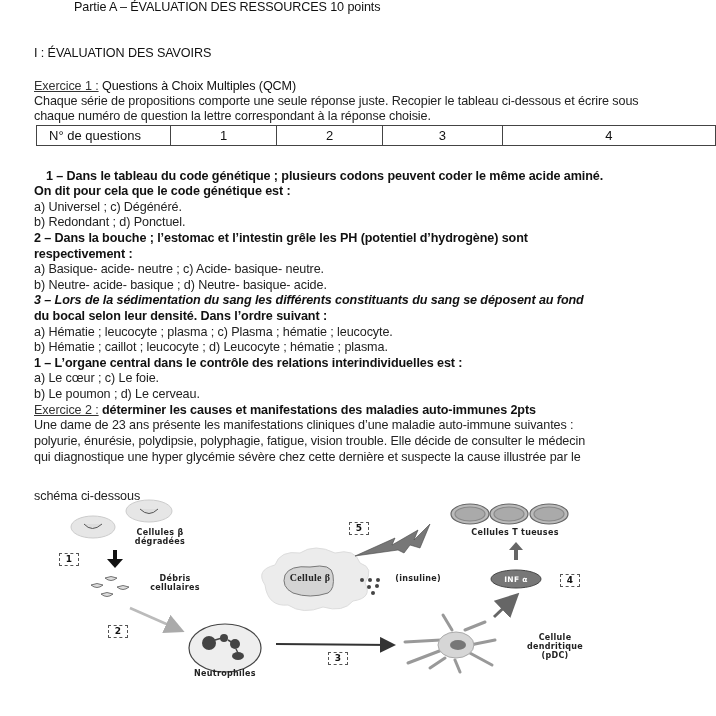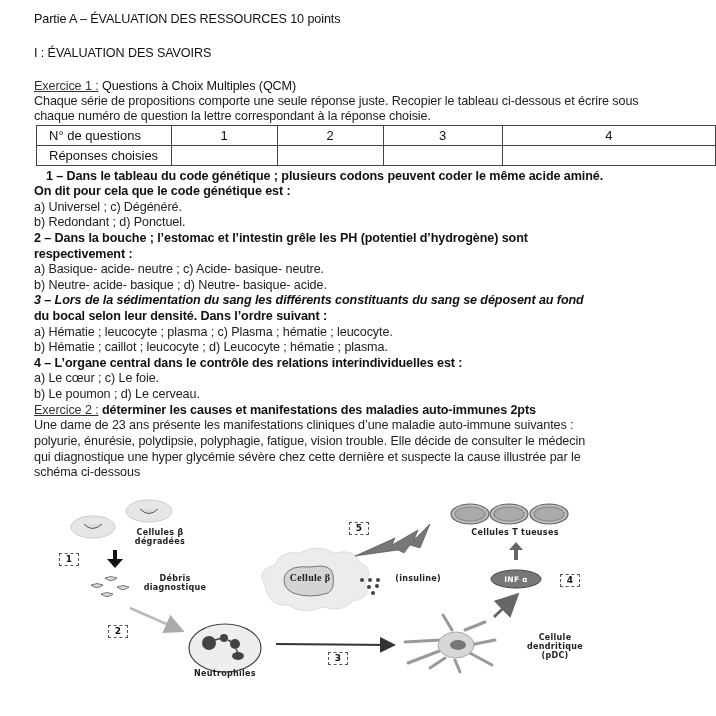--- a/index.html
+++ b/index.html
@@ -16,74 +16,67 @@
   .diagram { position: absolute; left: 0; top: 490px; width: 716px; height: 226px; }
   .dlabel { position: absolute; font-family: "DejaVu Sans", sans-serif; font-weight: bold;
             font-size: 8px; color: #222; text-align: center; line-height: 9px; letter-spacing: 0.3px; }
   .numbox { position: absolute; border: 1px dashed #555; font-family: "DejaVu Sans", sans-serif;
             font-size: 9px; font-weight: bold; width: 18px; height: 11px; line-height: 11px;
             text-align: center; background: #fff; }
 </style>
 </head>
 <body>
 
-<div class="line" style="top:12px;">Partie A – ÉVALUATION DES RESSOURCES 10 points</div>
+<div class="line" style="top:0;margin-left:40px;">Partie A – ÉVALUATION DES RESSOURCES 10 points</div>
 <div class="line" style="top:46px;">I : ÉVALUATION DES SAVOIRS</div>
 
 <div class="line" style="top:79px;">
   <span class="u">Exercice 1 :</span><span> Questions à Choix Multiples (QCM)</span>
 </div>
 <div class="line light" style="top:94px;">Chaque série de propositions comporte une seule réponse juste. Recopier le tableau ci-dessous et écrire sous</div>
 <div class="line light" style="top:109px;">chaque numéro de question la lettre correspondant à la réponse choisie.</div>
 
 <table class="answers">
   <tbody>
       <tr>
     <td class="first">N° de questions</td>
     <td style="width:100px">1</td>
     <td style="width:100px">2</td>
     <td style="width:117px">3</td>
     <td style="width:235px">4</td>
-  </tr>
-  <tr>
-    <td class="first">Réponses choisies</td>
-    <td></td>
-    <td></td>
-    <td></td>
-    <td></td>
   </tr>
 </tbody>
   </table>
 
 <div class="line bold" style="top:169px;margin-left:12px;">1 – Dans le tableau du code génétique ; plusieurs codons peuvent coder le même acide aminé.</div>
 <div class="line bold" style="top:184px;">On dit pour cela que le code génétique est :</div>
 <div class="line light" style="top:200px;">a) Universel ; c) Dégénéré.</div>
 <div class="line light" style="top:215px;">b) Redondant ; d) Ponctuel.</div>
 
 <div class="line bold" style="top:231px;">2 – Dans la bouche ; l’estomac et l’intestin grêle les PH (potentiel d’hydrogène) sont</div>
 <div class="line bold" style="top:247px;">respectivement :</div>
 <div class="line light" style="top:262px;">a) Basique- acide- neutre ; c) Acide- basique- neutre.</div>
 <div class="line light" style="top:278px;">b) Neutre- acide- basique ; d) Neutre- basique- acide.</div>
 
 <div class="line bold" style="top:293px;font-style:italic;">3 – Lors de la sédimentation du sang les différents constituants du sang se déposent au fond</div>
 <div class="line bold" style="top:309px;">du bocal selon leur densité. Dans l’ordre suivant :</div>
 <div class="line light" style="top:325px;">a) Hématie ; leucocyte ; plasma ; c) Plasma ; hématie ; leucocyte.</div>
 <div class="line light" style="top:340px;">b) Hématie ; caillot ; leucocyte ; d) Leucocyte ; hématie ; plasma.</div>
 
-<div class="line bold" style="top:356px;">4 – L’organe central dans le contrôle des relations interindividuelles est :</div>
+<div class="line bold" style="top:356px;">1 – L’organe central dans le contrôle des relations interindividuelles est :</div>
 <div class="line light" style="top:371px;">a) Le cœur ; c) Le foie.</div>
 <div class="line light" style="top:387px;">b) Le poumon ; d) Le cerveau.</div>
 
 <div class="line bold" style="top:403px;">
   <span class="u">Exercice 2 :</span><span> déterminer les causes et manifestations des maladies auto-immunes 2pts</span>
 </div>
 <div class="line light" style="top:418px;">Une dame de 23 ans présente les manifestations cliniques d’une maladie auto-immune suivantes :</div>
 <div class="line light" style="top:434px;">polyurie, énurésie, polydipsie, polyphagie, fatigue, vision trouble. Elle décide de consulter le médecin</div>
 <div class="line light" style="top:450px;">qui diagnostique une hyper glycémie sévère chez cette dernière et suspecte la cause illustrée par le</div>
-<div class="line light" style="top:465px;">schéma ci-dessous</div>
+<div class="line light" style="top:489px;">schéma ci-dessous</div>
 
 <div class="diagram">
   <svg width="716" height="226" viewBox="0 490 716 226" style="position:absolute;left:0;top:0;">
     <defs>
       <marker id="arrDark" markerWidth="8" markerHeight="8" refX="6" refY="4" orient="auto">
           <path d="M0,0 L8,4 L0,8 z" fill="#333"></path>
         </marker>
       <marker id="arrLight" markerWidth="8" markerHeight="8" refX="6" refY="4" orient="auto">
           <path d="M0,0 L8,4 L0,8 z" fill="#aaa"></path>
         </marker>
@@ -171,21 +164,21 @@
 
     <path d="M355,556 L395,538 L392,545 L418,530 L414,540 L430,524 L420,548 L410,545 L404,553 L398,550 Z" fill="#777" stroke="#444" stroke-width="0.6"></path>
   </svg>
 
   <div class="dlabel" style="left:125px; top:38px; width:70px;">
     <div>Cellules β</div>
     <div>dégradées</div>
   </div>
   <div class="dlabel" style="left:140px; top:84px; width:70px;">
     <div>Débris</div>
-    <div>diagnostique</div>
+    <div>cellulaires</div>
   </div>
   <div class="dlabel" style="left:287px; top:83px; width:46px; font-size:10px;font-family:Liberation Serif, serif;">Cellule β</div>
   <div class="dlabel" style="left:381px; top:84px; width:60px; text-align:right;">(insuline)</div>
   <div class="dlabel" style="left:455px; top:38px; width:120px;">Cellules T tueuses</div>
   <div class="dlabel" style="left:496px; top:85px; width:40px; color:#fff; font-size:7.5px;">INF α</div>
   <div class="dlabel" style="left:515px; top:143px; width:80px;">
     <div>Cellule</div>
     <div>dendritique</div>
     <div>(pDC)</div>
   </div>

